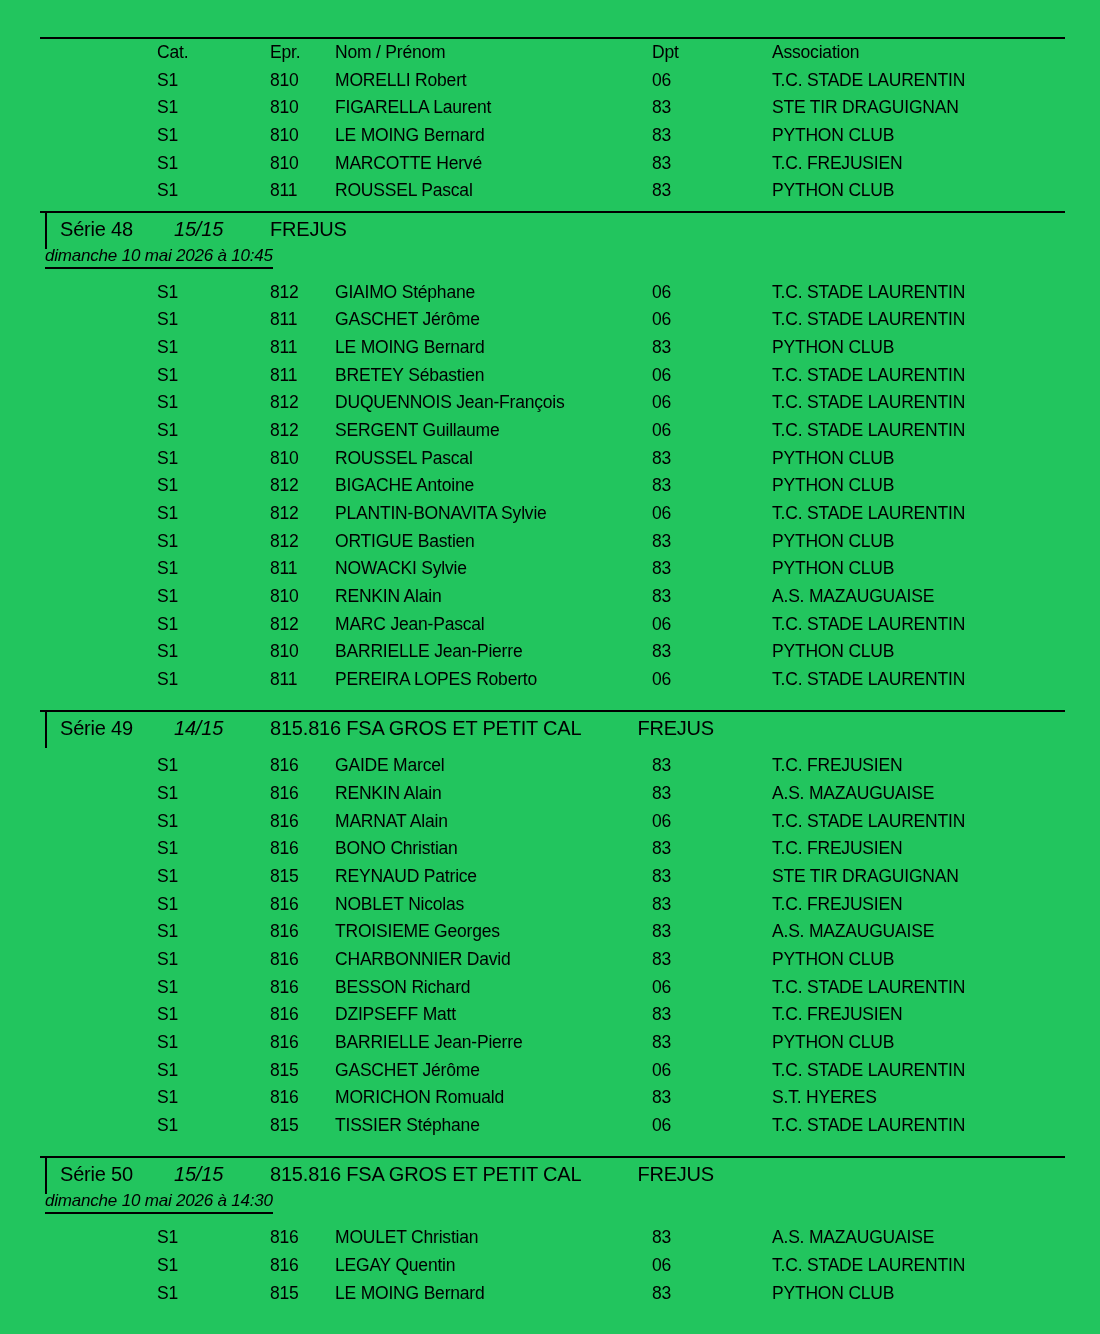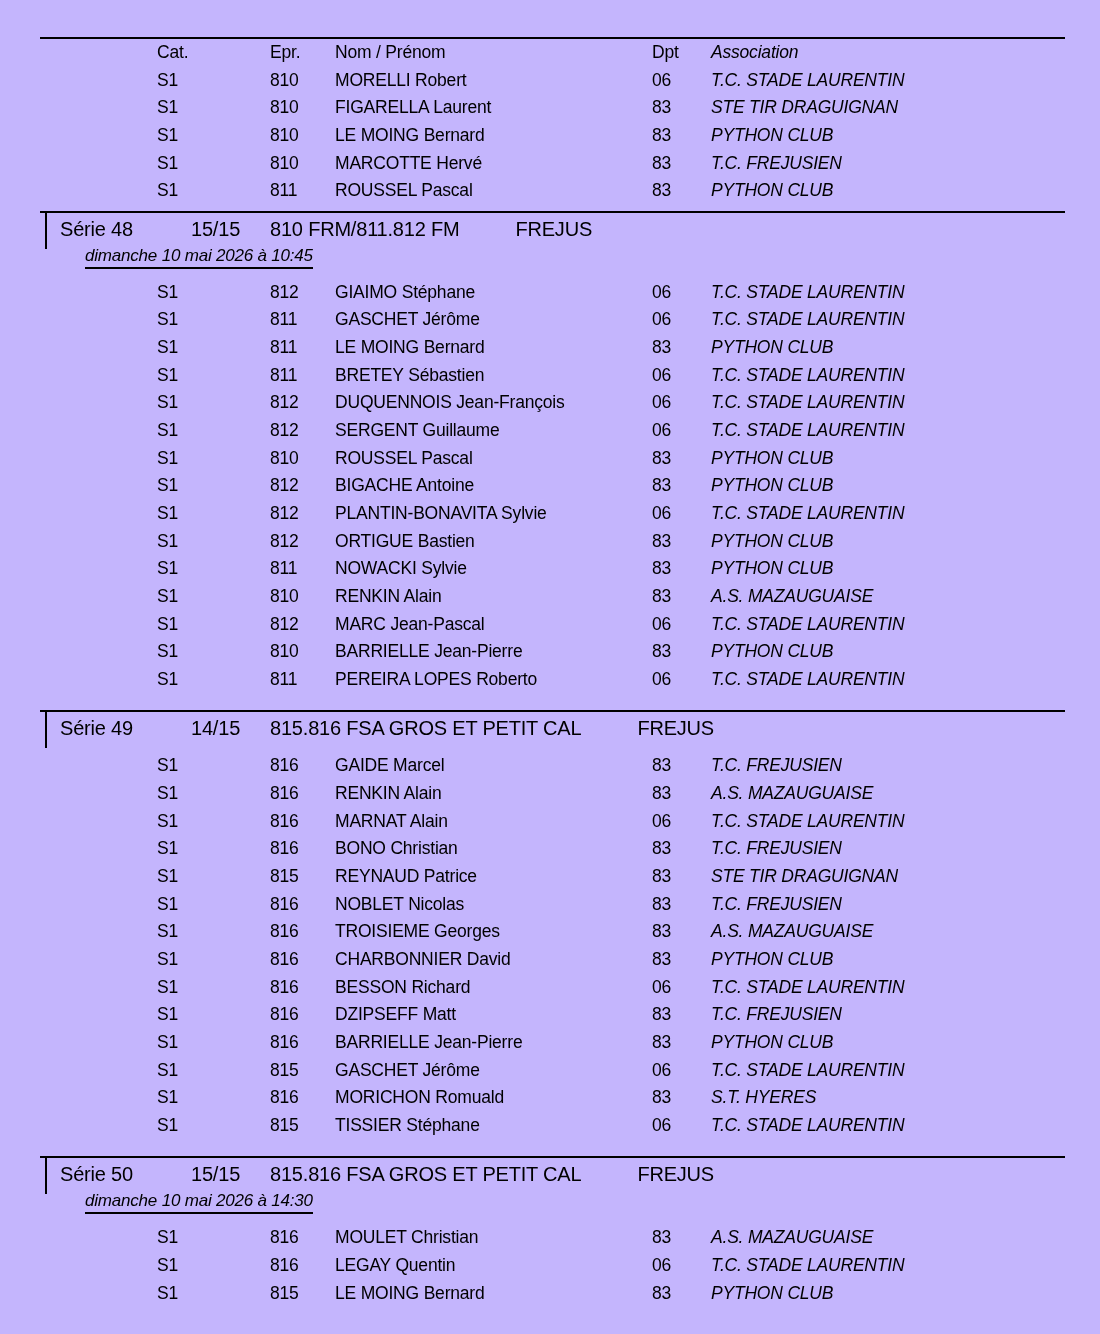--- a/index.html
+++ b/index.html
@@ -4,21 +4,21 @@
 <style>
   html, body {
     margin: 0;
     padding: 0;
     background: #ffffff;
   }
   .page {
     position: relative;
     width: 1100px;
     height: 1334px;
-    background: #c4b5fd;
+    background: #22c55e;
     color: #000000;
     font-family: "Liberation Sans", sans-serif;
     overflow: hidden;
   }
   .content {
     position: absolute;
     top: 37px;
     left: 0;
     width: 100%;
   }
@@ -45,55 +45,54 @@
     height: 27.65px;
     font-size: 17.5px;
     line-height: 27.65px;
     letter-spacing: -0.2px;
     white-space: nowrap;
   }
   .c-cat   { position: absolute; left: 157px; }
   .c-epr   { position: absolute; left: 270px; width: 48px; text-align: left; }
   .c-name  { position: absolute; left: 335px; }
   .c-dpt   { position: absolute; left: 652px; }
-  .c-assoc { position: absolute; left: 711px; font-style: italic; }
+  .c-assoc { position: absolute; left: 772px; }
 
   .series { margin-top: 17px; }
   .series:first-child { margin-top: 6px; }
 
   .series-title-row {
     position: relative;
     height: 32px;
     line-height: 32px;
     font-size: 20px;
     letter-spacing: -0.2px;
     white-space: nowrap;
     padding-left: 44px;
   }
   .s-title { position: absolute; left: 60px; }
-  .s-count { position: absolute; left: 191px; }
+  .s-count { position: absolute; left: 174px; font-style: italic; }
   .s-event-group {
     position: absolute;
     left: 270px;
     display: flex;
     gap: 56px;
   }
   .date-row {
     height: 26px;
     padding-left: 45px;
   }
   .s-date {
     display: inline-block;
     font-style: italic;
     font-size: 17px;
     line-height: 21px;
     letter-spacing: -0.2px;
     border-bottom: 2px solid #000000;
     padding-bottom: 1px;
-    margin-left: 40px;
   }
   .series-rows { padding-top: 8px; }
 </style>
 </head>
 <body>
 
 <div class="page">
   <div class="content">
 
     <div class="rule"></div>
@@ -149,21 +148,20 @@
 </div>
 
     <div>
 
   <section class="series">
     <div class="rule"></div>
     <div class="series-title-row">
       <span class="s-title">Série 48</span>
       <span class="s-count">15/15</span>
       <span class="s-event-group">
-        <span class="s-event">810 FRM/811.812 FM</span>
         <span class="s-location">FREJUS</span>
       </span>
     </div>
     <div class="date-row">
       <span class="s-date">dimanche 10 mai 2026 à 10:45</span>
     </div>
     <div class="series-rows">
   <div class="row">
     <span class="c-cat">S1</span>
     <span class="c-epr">812</span>

